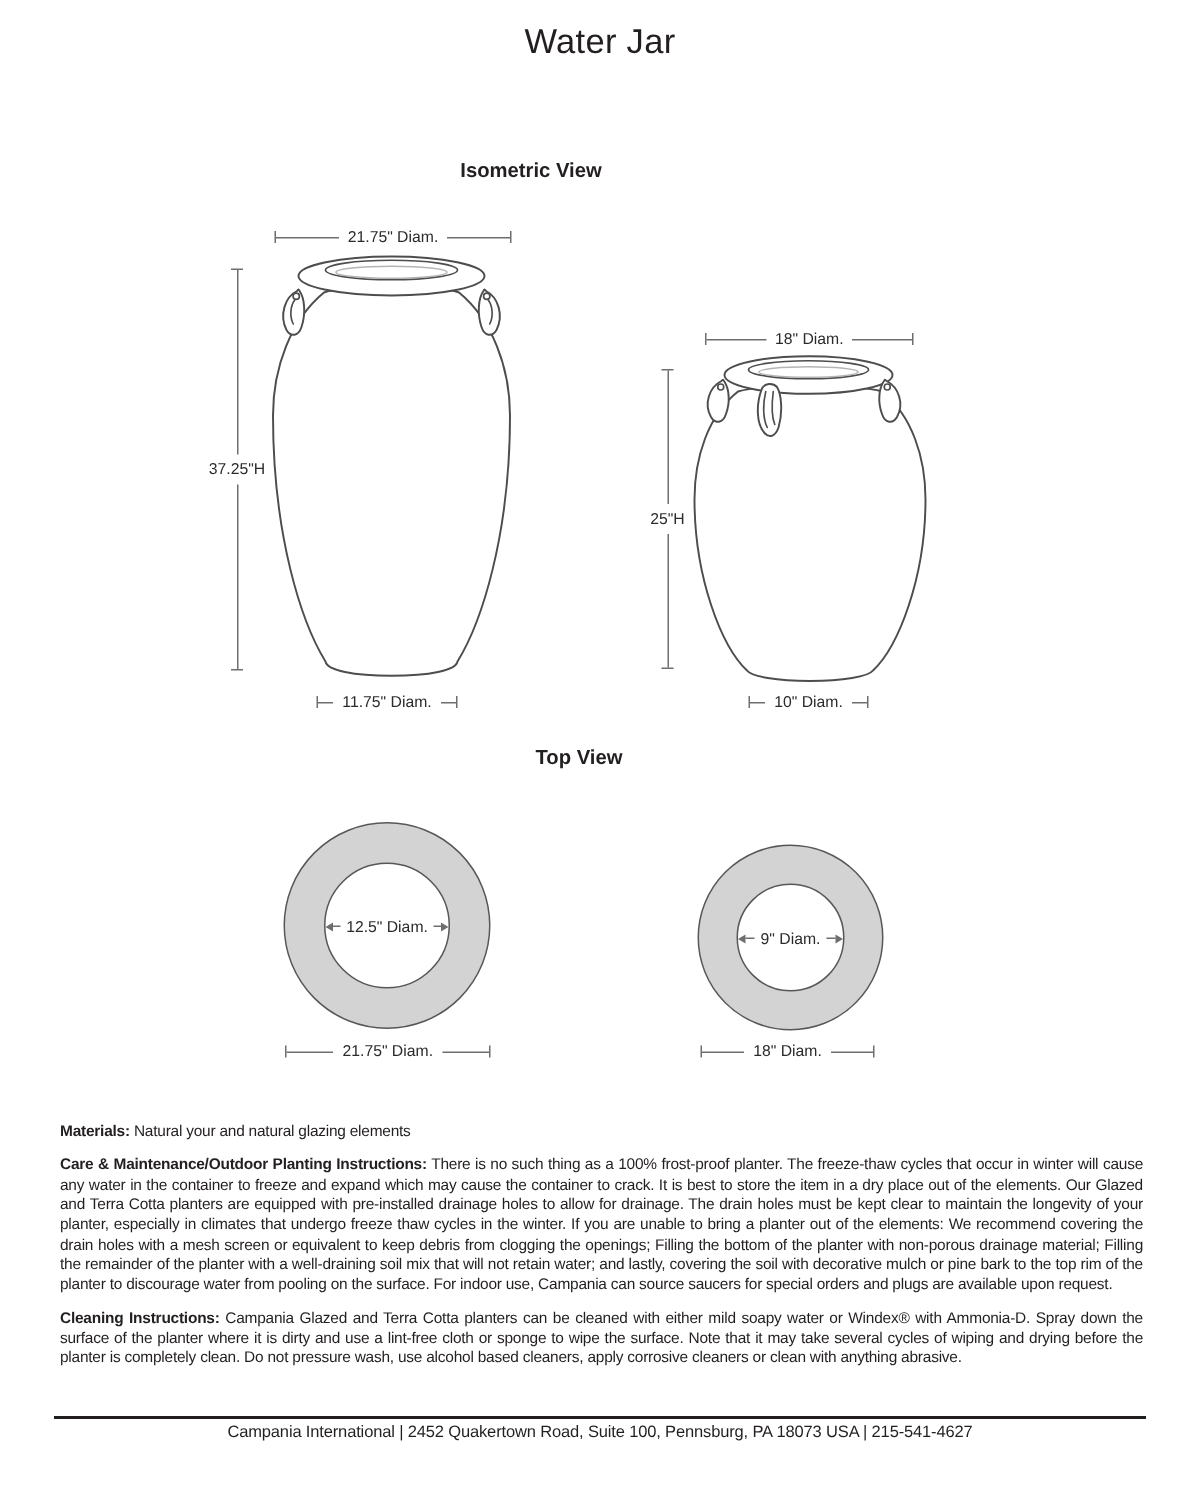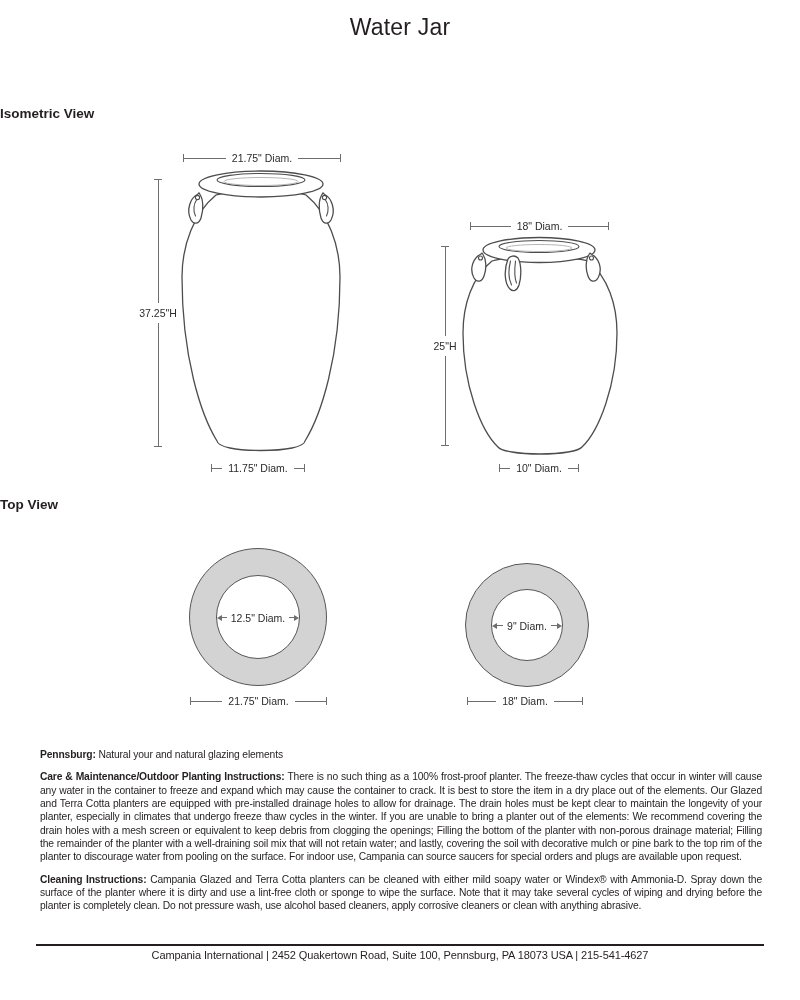--- a/index.html
+++ b/index.html
@@ -7,21 +7,21 @@
   .page {
     position:relative; width:800px; height:1000px; margin:0 auto;
     background:#ffffff; overflow:hidden; color:#231f20;
     font-family:"Liberation Sans", sans-serif;
   }
   .doc-title {
     position:absolute; top:14px; left:0; width:800px; text-align:center;
     font-size:23px; font-weight:normal; letter-spacing:.2px;
   }
   .sec-heading {
-    position:absolute; left:0; width:708px; 
+    position:absolute; left:0; width:708px; text-align:center;
     font-size:13.5px; font-weight:bold;
   }
   svg .ln { fill:#ffffff; stroke:#4d4d4d; stroke-width:1.3; stroke-linecap:round; stroke-linejoin:round; }
   svg .ln-n { fill:none; stroke:#4d4d4d; stroke-width:1.1; stroke-linecap:round; stroke-linejoin:round; }
   svg .ln-soft { fill:none; stroke:#b5b5b5; stroke-width:1; }
 
   
   .dimh { position:absolute; display:flex; align-items:center; height:14px;
           font-size:10.5px; color:#2b2b2b; }
   .dimh .tk { width:1px; height:8px; background:#6e6e6e; }
@@ -153,21 +153,21 @@
   </div>
 
   <div class="dimh" style="left:499px; top:461px; width:80px;">
     <span class="tk"></span>
       <span class="sg"></span>
     <span class="lb">10" Diam.</span>
     <span class="sg"></span>
       <span class="tk"></span>
   </div>
 
-  <div class="sec-heading" style="top:497px;">Top View</div>
+  <div class="sec-heading" style="top:497px;margin-left:32px;">Top View</div>
 
   <div class="ring" style="left:189px; top:548px; width:138px; height:138px;">
     <div class="ring-inner" style="left:25.5px; top:25.5px; width:84px; height:84px;"></div>
   </div>
   <div class="dima" style="left:217px; top:611px; width:82px;">
     <span class="ar-l"></span>
       <span class="sg"></span>
     <span class="lb">12.5" Diam.</span>
     <span class="sg"></span>
       <span class="ar-r"></span>
@@ -192,21 +192,21 @@
   </div>
   <div class="dimh" style="left:467px; top:694px; width:116px;">
     <span class="tk"></span>
       <span class="sg"></span>
     <span class="lb">18" Diam.</span>
     <span class="sg"></span>
       <span class="tk"></span>
   </div>
 
   <div class="details">
-    <p><span class="lbl-b">Pennsburg:</span><span> Natural your and natural glazing elements</span></p>
+    <p><span class="lbl-b">Materials:</span><span> Natural your and natural glazing elements</span></p>
     <p><span class="lbl-b">Care &amp; Maintenance/Outdoor Planting Instructions:</span><span> There is no such thing as a 100% frost-proof planter. The freeze-thaw cycles that occur in winter will cause any water in the container to freeze and expand which may cause the container to crack. It is best to store the item in a dry place out of the elements. Our Glazed and Terra Cotta planters are equipped with pre-installed drainage holes to allow for drainage. The drain holes must be kept clear to maintain the longevity of your planter, especially in climates that undergo freeze thaw cycles in the winter. If you are unable to bring a planter out of the elements: We recommend covering the drain holes with a mesh screen or equivalent to keep debris from clogging the openings; Filling the bottom of the planter with non-porous drainage material; Filling the remainder of the planter with a well-draining soil mix that will not retain water; and lastly, covering the soil with decorative mulch or pine bark to the top rim of the planter to discourage water from pooling on the surface. For indoor use, Campania can source saucers for special orders and plugs are available upon request.</span></p>
     <p><span class="lbl-b">Cleaning Instructions:</span><span> Campania Glazed and Terra Cotta planters can be cleaned with either mild soapy water or Windex® with Ammonia-D. Spray down the surface of the planter where it is dirty and use a lint-free cloth or sponge to wipe the surface. Note that it may take several cycles of wiping and drying before the planter is completely clean. Do not pressure wash, use alcohol based cleaners, apply corrosive cleaners or clean with anything abrasive.</span></p>
   </div>
 
   <div class="foot-rule"></div>
   <div class="footer">
     <div>Campania International | 2452 Quakertown Road, Suite 100, Pennsburg, PA 18073 USA | 215-541-4627</div>
   </div>
 
 </div>

